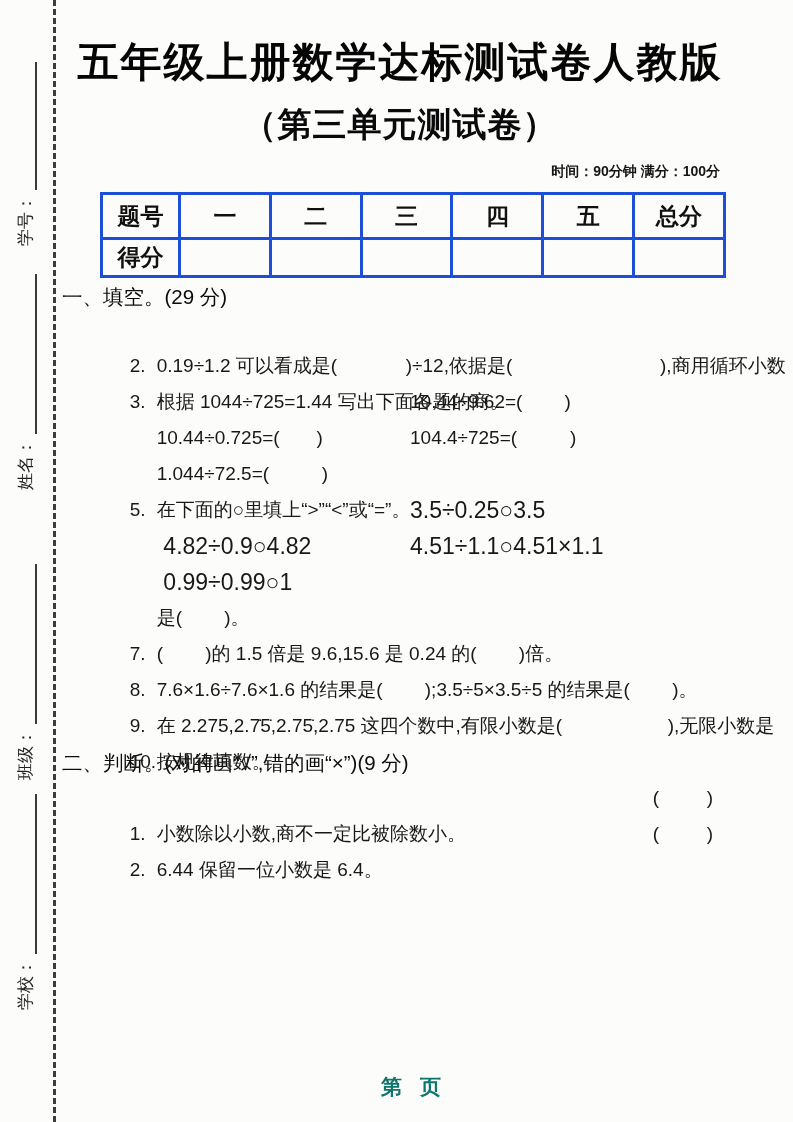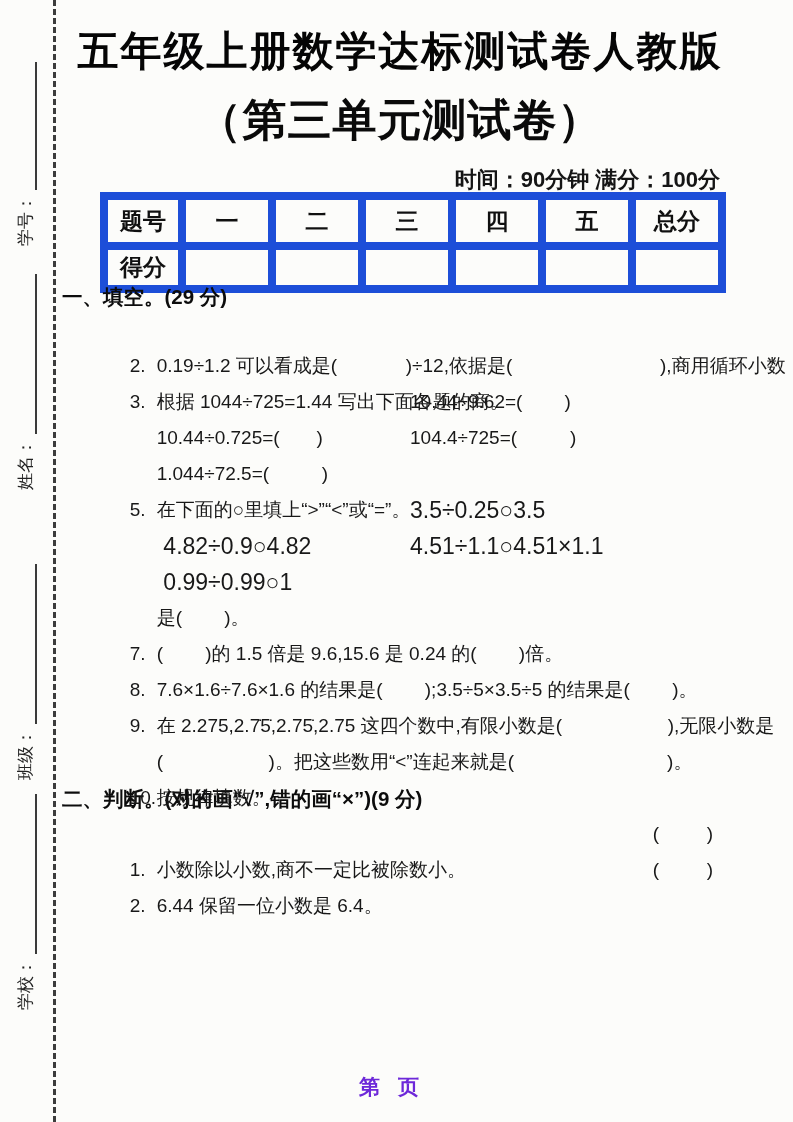--- a/index.html
+++ b/index.html
@@ -24,65 +24,65 @@
     transform:rotate(-90deg); transform-origin:0 0;
     display:flex; align-items:center; gap:5px;
     font-size:17px; color:#222; white-space:nowrap;
   }
   .sb-blank {
     flex:1 0 auto; height:9px; align-self:flex-end;
     border-bottom:2.5px solid #3a3a3a; margin-bottom:1px;
   }
 
   
-  .head { position:absolute; left:62px; top:28px; width:676px; text-align:center; }
+  .head { position:absolute; left:62px; top:39px; width:676px; text-align:center; }
   .title {
     margin:0; font-size:41px; font-weight:900; letter-spacing:2px;
     line-height:1.15; color:#050505;
   }
   .subtitle {
-    margin:16px 0 0 0; font-size:44px; font-weight:800; letter-spacing:1px;
+    margin:16px 0 0 0; font-size:34px; font-weight:800; letter-spacing:1px;
     color:#0a0a0a;
   }
   .meta {
     margin-top:15px; text-align:right; padding-right:18px;
-    font-size:22px; font-weight:600; color:#151515;
+    font-size:14px; font-weight:600; color:#151515;
   }
 
   
   table.score {
     position:absolute; left:100px; top:192px; width:626px;
     border-collapse:collapse; table-layout:fixed;
   }
   table.score td {
-    border:8px solid #1d4ed8; text-align:center; vertical-align:middle;
+    border:3px solid #1d4ed8; text-align:center; vertical-align:middle;
     font-size:23px; font-weight:700; color:#101010; padding:0;
   }
   table.score col.c0 { width:78px; }
   table.score tr.r1 td { height:42px; }
   table.score tr.r2 td { height:35px; }
 
   
   .content { position:absolute; left:62px; top:281px; width:677px; }
   .line { position:relative; height:36px; line-height:36px; white-space:pre; font-size:19px; }
-  .sec  { height:31px; line-height:31px; font-size:20.5px; font-weight:700; white-space:pre; color:#0c0c0c; }
+  .sec  { height:31px; line-height:31px; font-size:20.5px; font-weight:400; white-space:pre; color:#0c0c0c; }
   .sec2 { height:36px; line-height:38px; }
   .q { padding-left:36px; }
   .num { display:inline-block; width:27px; }
   .cont { padding-left:63px; }
   .pair { padding-left:63px; }
   .cell-r { position:absolute; left:348px; top:0; }
   .ans { position:absolute; right:26px; top:0; }
   .circ { font-size:23px; }
 
   
   .footer {
-    position:absolute; left:54px; top:1073px; width:676px;
+    position:absolute; left:76px; top:1073px; width:676px;
     text-align:center; font-size:21px; font-weight:700; letter-spacing:6px;
-    color:#6d28d9;
+    color:#0f766e;
   }
 </style>
 </head>
 <body>
 
 <div class="page">
 
   <div class="dashed-rule"></div>
 
   <div class="sb-field" style="left:12px; top:246px; width:184px;">
@@ -182,23 +182,20 @@
       <span class="num">7.</span><span>(        )的 1.5 倍是 9.6,15.6 是 0.24 的(        )倍。</span>
     </div>
 
     <div class="line q">
       <span class="num">8.</span><span>7.6×1.6÷7.6×1.6 的结果是(        );3.5÷5×3.5÷5 的结果是(        )。</span>
     </div>
 
     <div class="line q">
       <span class="num">9.</span><span>在 2.275,2.7̇5̇,2.75̇,2.75 这四个数中,有限小数是(                    ),无限小数是</span>
     </div>
-    <div class="line cont">
-      <span>(                    )。把这些数用“&lt;”连起来就是(                             )。</span>
-    </div>
 
     <div class="line q">
       <span class="num">10.</span><span>按规律填数。</span>
     </div>
 
     <div class="sec sec2">二、判断。(对的画“√”,错的画“×”)(9 分)</div>
 
     <div class="line q">
       <span class="num">1.</span><span>小数除以小数,商不一定比被除数小。</span>
       <span class="ans">(         )</span>

